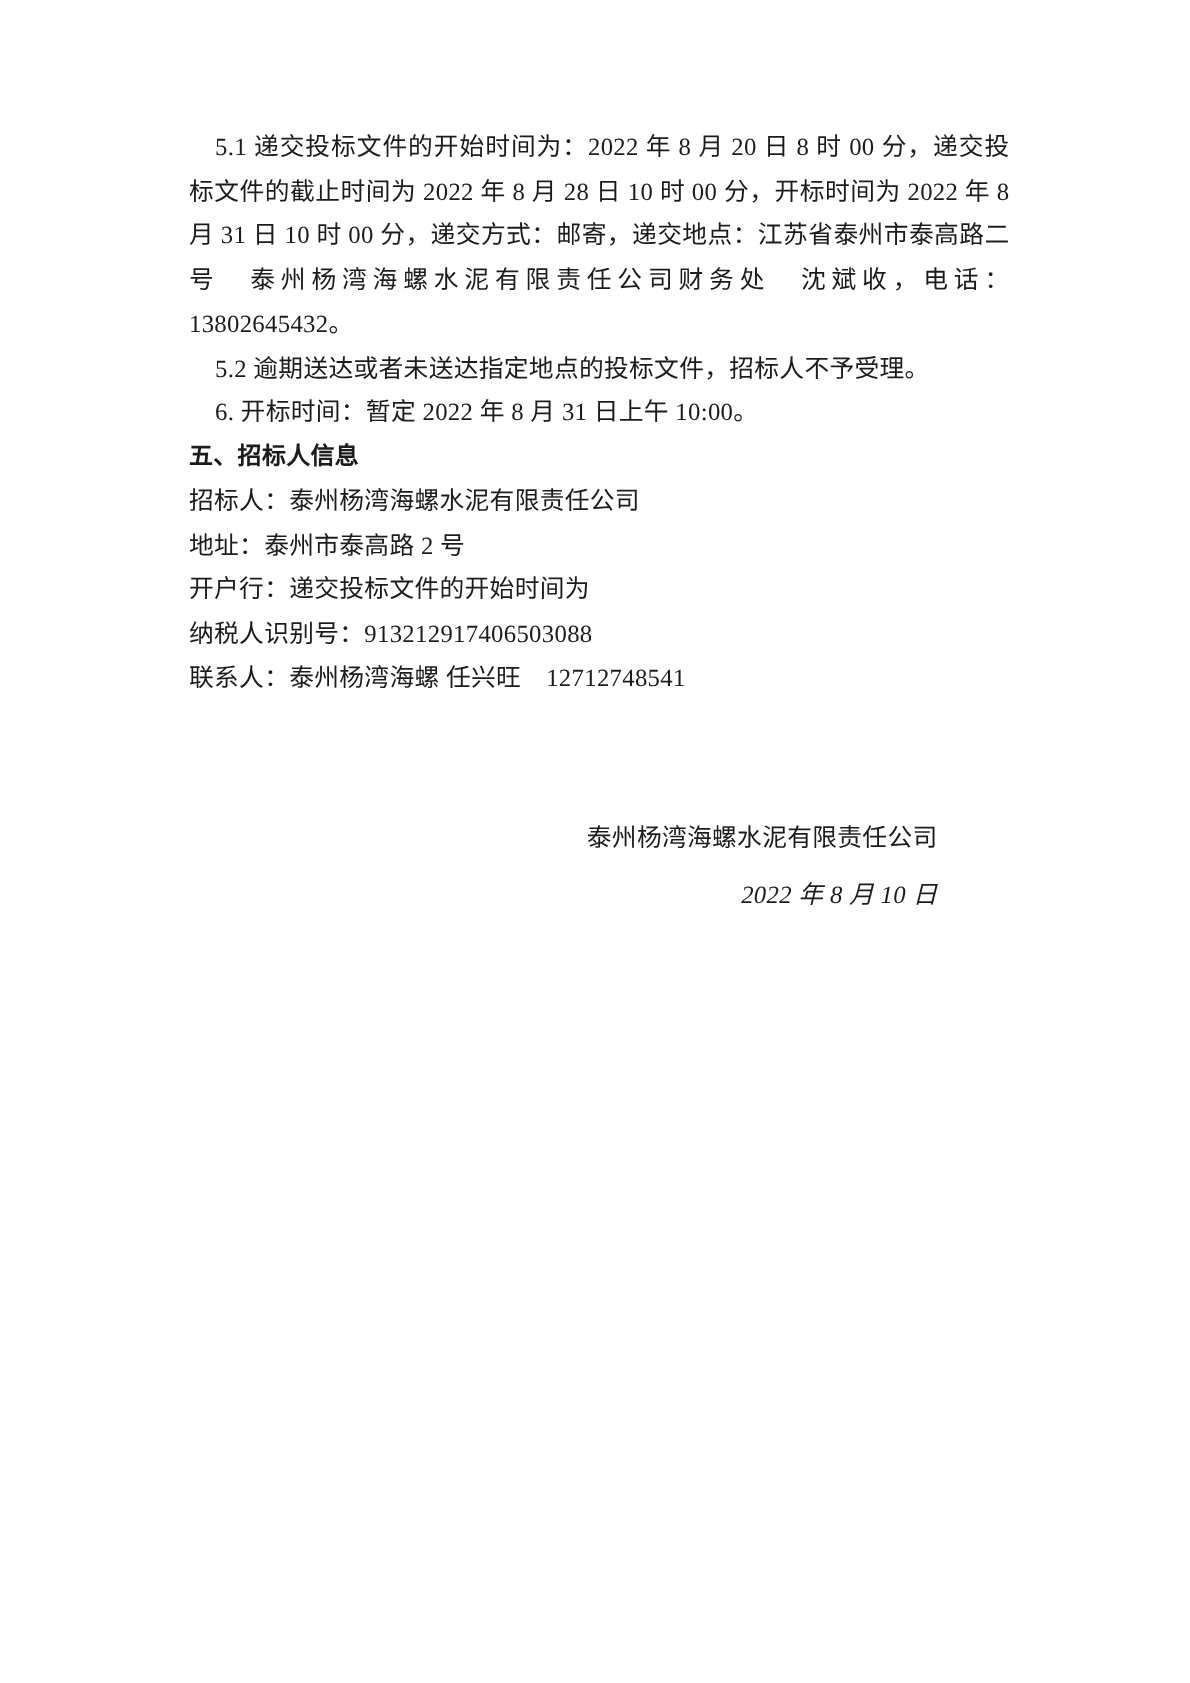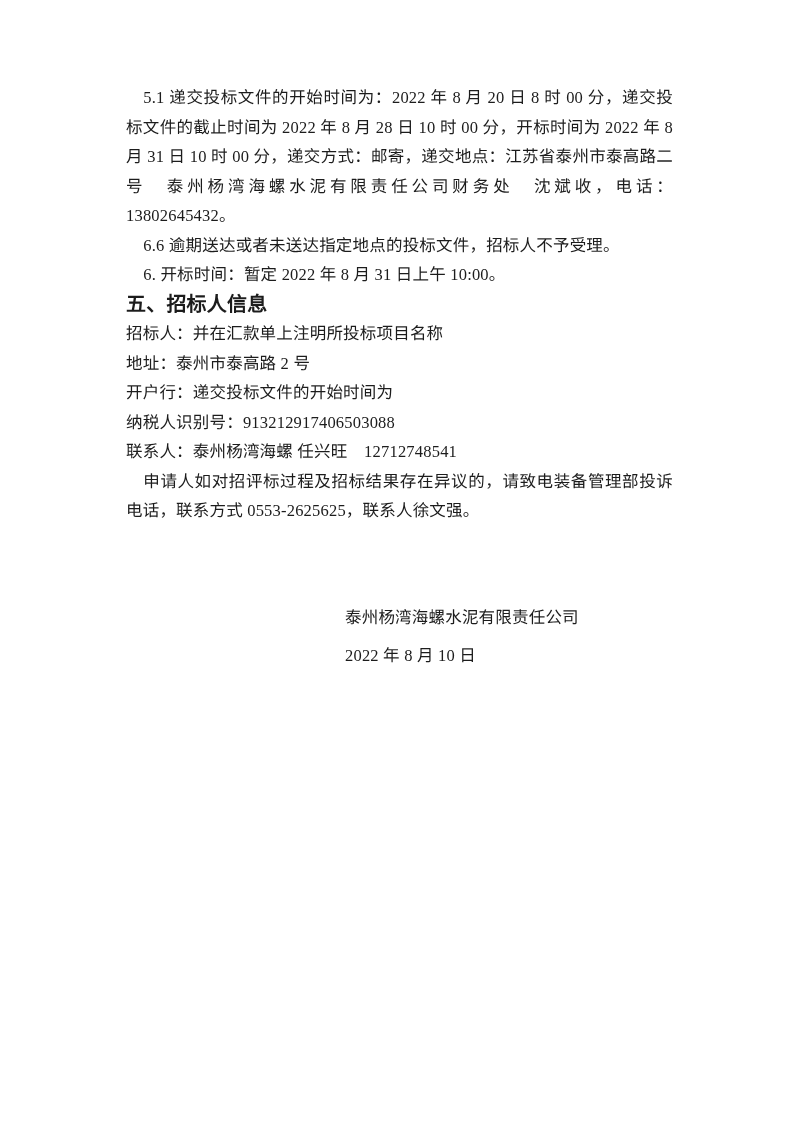--- a/index.html
+++ b/index.html
@@ -23,60 +23,59 @@
     width: 547px;
     font-size: 16.5px;
     line-height: 29.5px;
     text-align: justify;
     letter-spacing: 0.2px;
   }
   .content p { margin: 0; }
   .para { text-indent: 1.05em; }
   .heading {
     font-weight: bold;
-    font-size: 20px;
+    font-size: 16px;
     margin: 9px 0 0 0;
     text-align: left;
   }
   .info { text-align: left; }
   .info-1 { margin-top: 2px; }
   .info-2 { margin-top: 2.5px; }
   .info-3 { margin-top: 3px; }
   .info-4 { margin-top: 9.5px; }
   .info-5 { margin-top: 9.5px; }
   .info-6 { margin-top: 8px; }
   .complaint { margin-top: 1.5px; text-indent: 1.05em; }
   .signature {
     margin-top: 77px;
     margin-left: 219px;
     width: 280px;
-    text-align: left;
+    text-align: right;
   }
   .signature p { text-indent: 0; }
-  .sig-date { margin-top: 8.5px !important; }
+  .sig-date { margin-top: 8.5px !important; font-style: italic; }
 </style>
 </head>
 <body>
 
 <div class="page">
   <div class="content">
 
     <p class="para">5.1 递交投标文件的开始时间为：2022 年 8 月 20 日 8 时 00 分，递交投标文件的截止时间为 2022 年 8 月 28 日 10 时 00 分，开标时间为 2022 年 8 月 31 日 10 时 00 分，递交方式：邮寄，递交地点：江苏省泰州市泰高路二号　泰州杨湾海螺水泥有限责任公司财务处　沈斌收，电话：13802645432。</p>
-    <p class="para">6.6 逾期送达或者未送达指定地点的投标文件，招标人不予受理。</p>
+    <p class="para">5.2 逾期送达或者未送达指定地点的投标文件，招标人不予受理。</p>
     <p class="para">6. 开标时间：暂定 2022 年 8 月 31 日上午 10:00。</p>
 
     <p class="heading">五、招标人信息</p>
 
-    <p class="info info-1">招标人：并在汇款单上注明所投标项目名称</p>
+    <p class="info info-1">招标人：泰州杨湾海螺水泥有限责任公司</p>
     <p class="info info-2">地址：泰州市泰高路 2 号</p>
     <p class="info info-3">开户行：递交投标文件的开始时间为</p>
     <p class="info info-5">纳税人识别号：913212917406503088</p>
     <p class="info info-6">联系人：泰州杨湾海螺 任兴旺　12712748541</p>
 
-    <p class="complaint">申请人如对招评标过程及招标结果存在异议的，请致电装备管理部投诉电话，联系方式 0553-2625625，联系人徐文强。</p>
 
     <div class="signature">
       <p>泰州杨湾海螺水泥有限责任公司</p>
       <p class="sig-date">2022 年 8 月 10 日</p>
     </div>
 
   </div>
 </div>
 
 </body></html>

